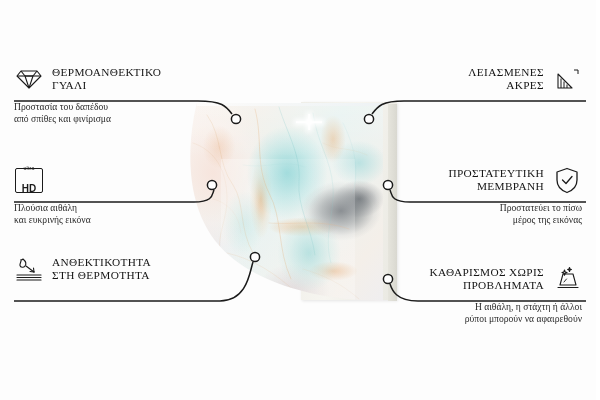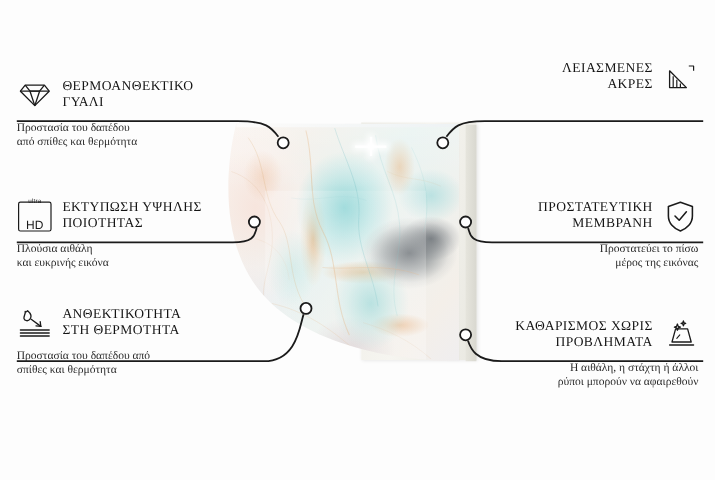--- a/index.html
+++ b/index.html
@@ -225,21 +225,21 @@
     border: 1.4px solid #1b1b1b;
     border-radius: 2px;
     display: flex;
     flex-direction: column;
     align-items: center;
     justify-content: center;
     line-height: 1;
     font-family: "Liberation Sans", sans-serif;
   }
   .hd-badge .u { font-size: 5.2px; letter-spacing: 0.2px; }
-  .hd-badge .h { font-size: 10px; font-weight: 400; margin-top: 13px; }
+  .hd-badge .h { font-size: 10px; font-weight: 700; margin-top: 13px; }
 </style>
 </head>
 <body>
 
 <div id="stage">
 
   <div id="product-area">
 
     <div class="board-back"></div>
     <div class="board-back-edge"></div>
@@ -303,33 +303,31 @@
           <path d="M1 8 H25"></path>
           <path d="M5 3 L9 8 L13 20"></path>
           <path d="M21 3 L17 8 L13 20"></path>
           <path d="M9 8 H17"></path>
         </svg>
       </span>
       <span class="f-title">ΘΕΡΜΟΑΝΘΕΚΤΙΚΟ
 ΓΥΑΛΙ</span>
     </div>
     <div class="f-desc">Προστασία του δαπέδου
-από σπίθες και θερμότητα</div>
+από σπίθες και φινίρισμα</div>
   </div>
 
   <div class="feature left" style="top:163px">
     <div class="f-head">
       <span class="f-icon">
         <span class="hd-badge">
           <span class="u">ultra</span>
           <span class="h">HD</span>
         </span>
       </span>
-      <span class="f-title">ΕΚΤΥΠΩΣΗ ΥΨΗΛΗΣ
-ΠΟΙΟΤΗΤΑΣ</span>
     </div>
     <div class="f-desc">Πλούσια αιθάλη
 και ευκρινής εικόνα</div>
   </div>
 
   <div class="feature left" style="top:252px">
     <div class="f-head">
       <span class="f-icon">
         <svg width="28" height="26" viewBox="0 0 28 26" fill="none" stroke="#1b1b1b" stroke-width="1.1" stroke-linecap="round" stroke-linejoin="round">
           <path d="M8 3 C11 5.5 11.5 8 10 10 C8.5 12 5.5 11.5 5 9.5 C4.5 7.5 6.5 6 6 3.5 C6.6 4.4 7.4 3.6 8 3 Z"></path>
@@ -337,25 +335,23 @@
           <path d="M19 16 L15 15.5"></path>
           <path d="M19 16 L18.5 12"></path>
           <path d="M2 19 H26"></path>
           <path d="M2 21.5 H26"></path>
           <path d="M2 24 H26"></path>
         </svg>
       </span>
       <span class="f-title">ΑΝΘΕΚΤΙΚΟΤΗΤΑ
 ΣΤΗ ΘΕΡΜΟΤΗΤΑ</span>
     </div>
-    <div class="f-desc">Προστασία του δαπέδου από
-σπίθες και θερμότητα</div>
-  </div>
-
-  <div class="feature right" style="top:47px">
+  </div>
+
+  <div class="feature right" style="top:62px">
     <div class="f-head">
       <span class="f-icon">
         <svg width="26" height="24" viewBox="0 0 26 24" fill="none" stroke="#1b1b1b" stroke-width="1.1" stroke-linejoin="round">
           <path d="M4 21 L4 7 L18 21 Z"></path>
           <path d="M7 21 L7 11.5" stroke-width="1"></path>
           <path d="M10 21 L10 14.5" stroke-width="1"></path>
           <path d="M13 21 L13 17.5" stroke-width="1"></path>
           <path d="M20 3 L24 3 L24 7" stroke-width="1"></path>
         </svg>
       </span>

